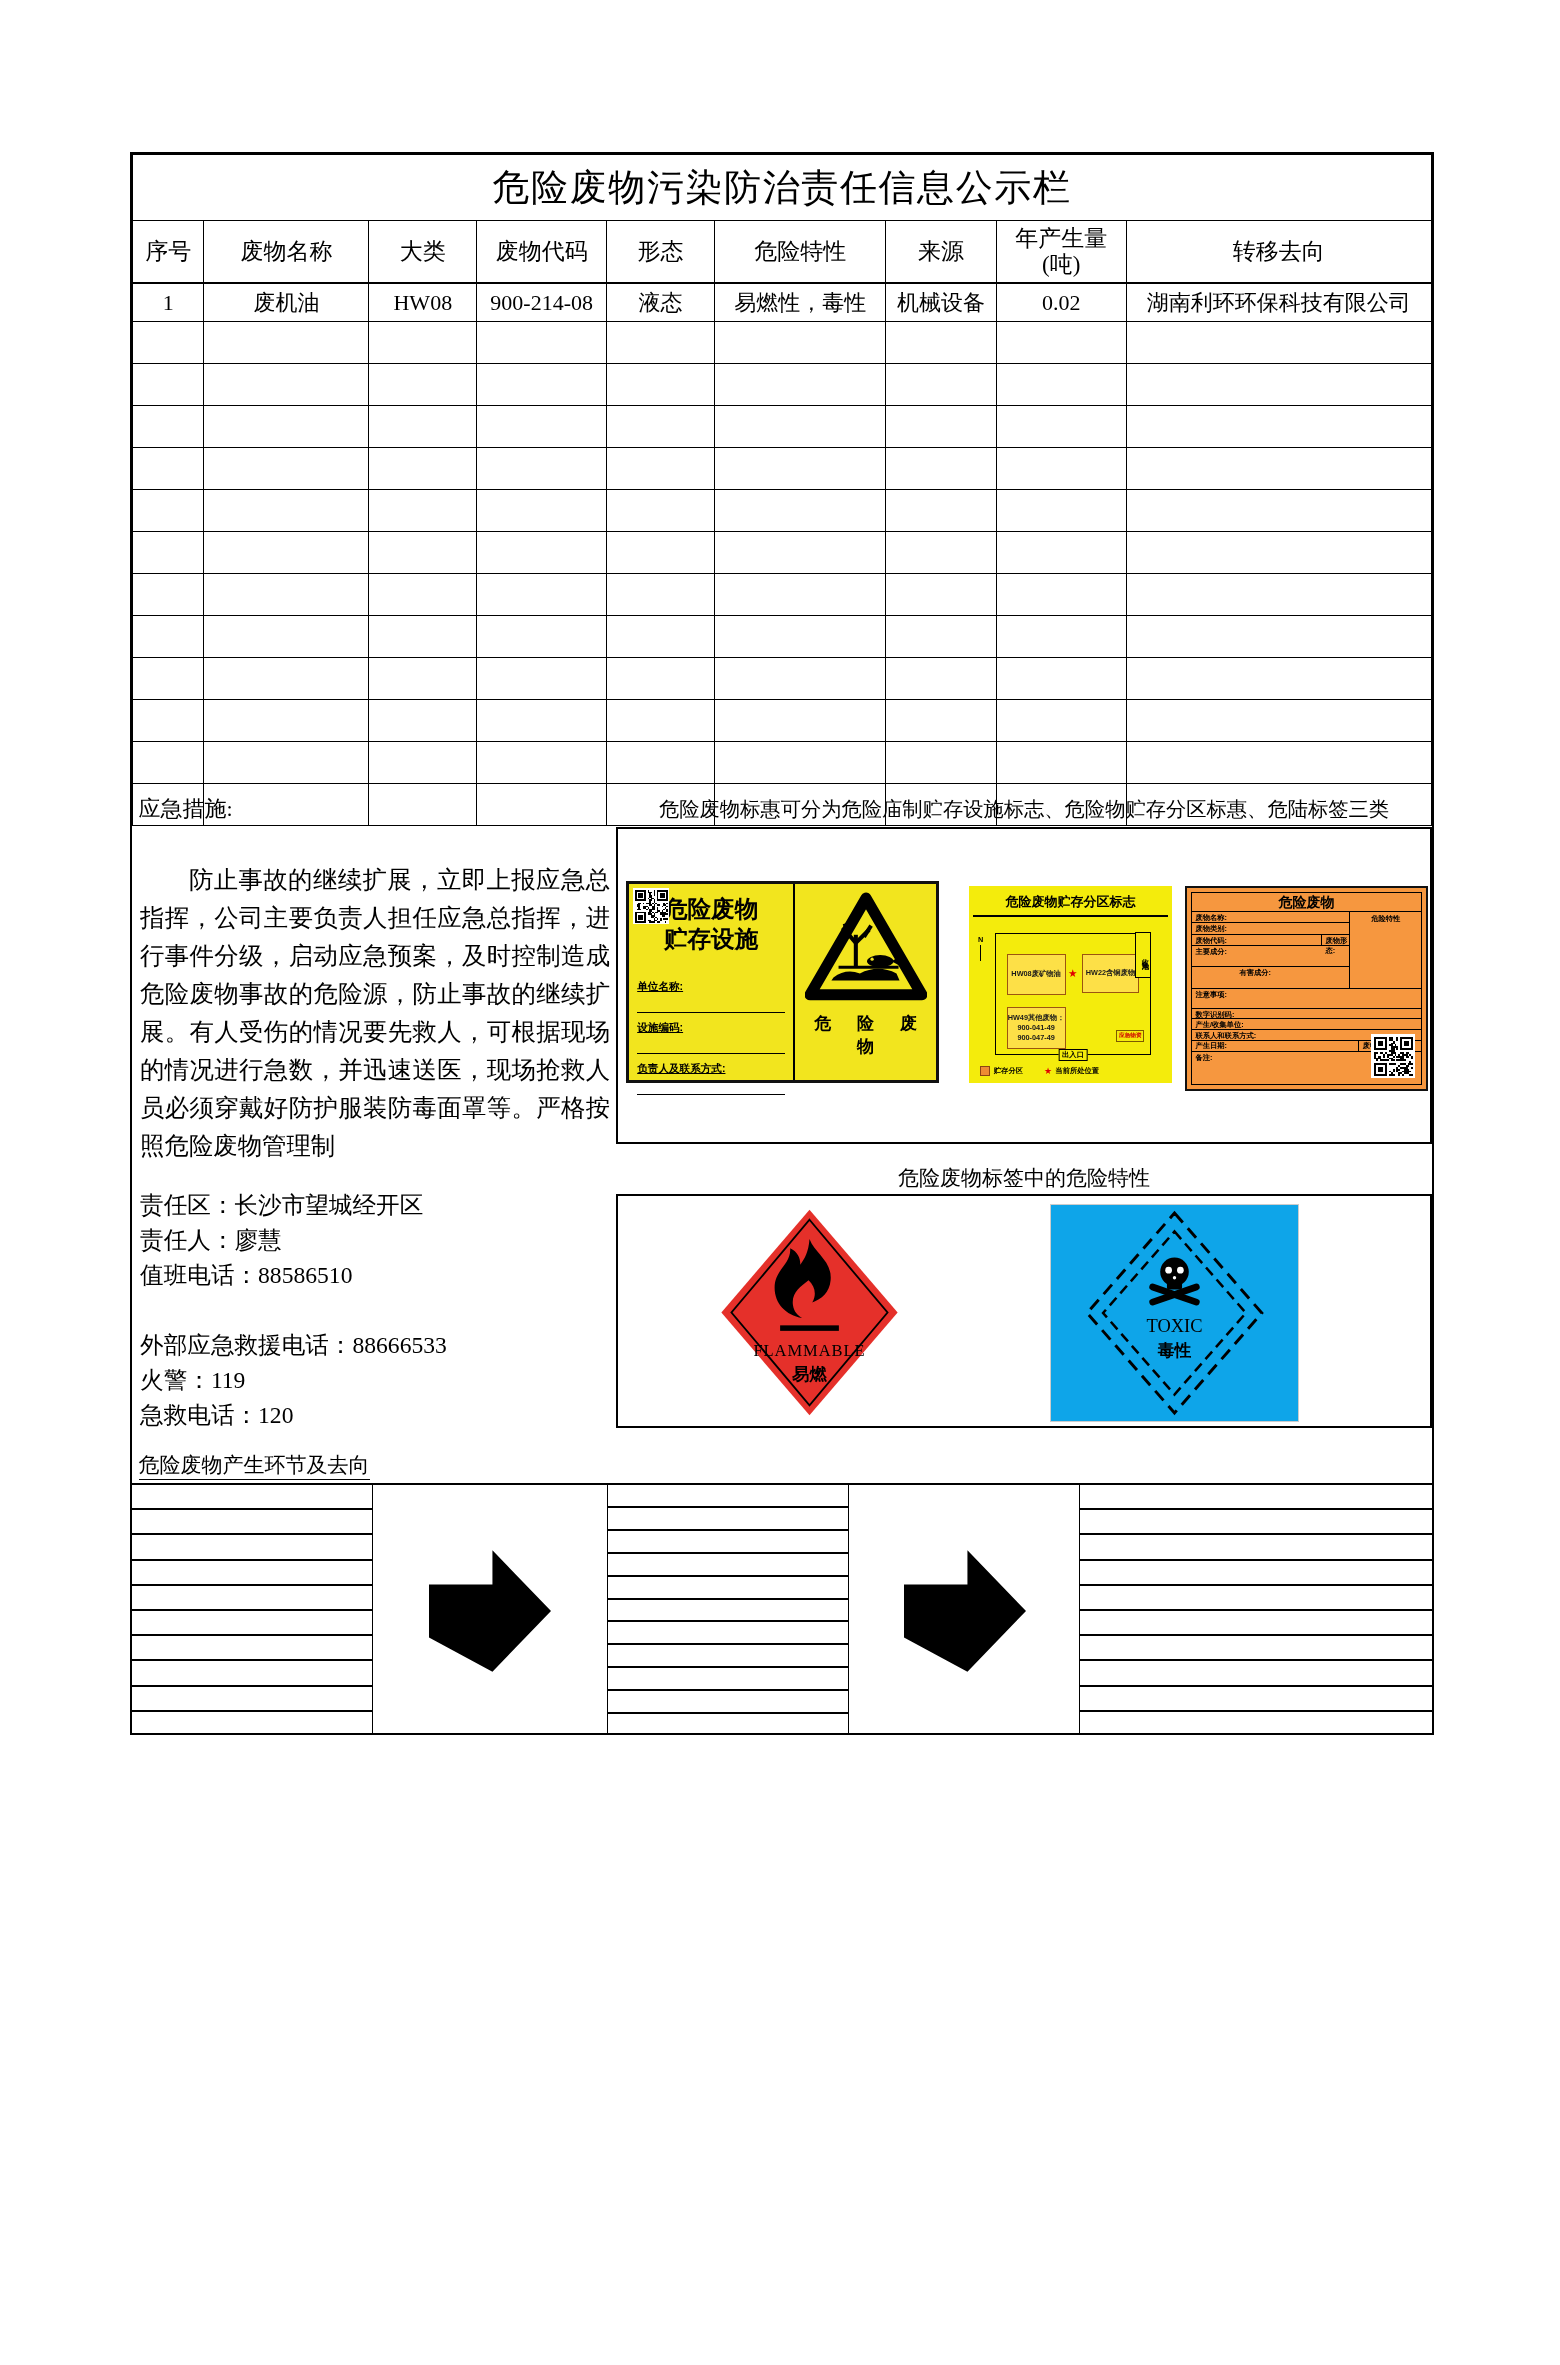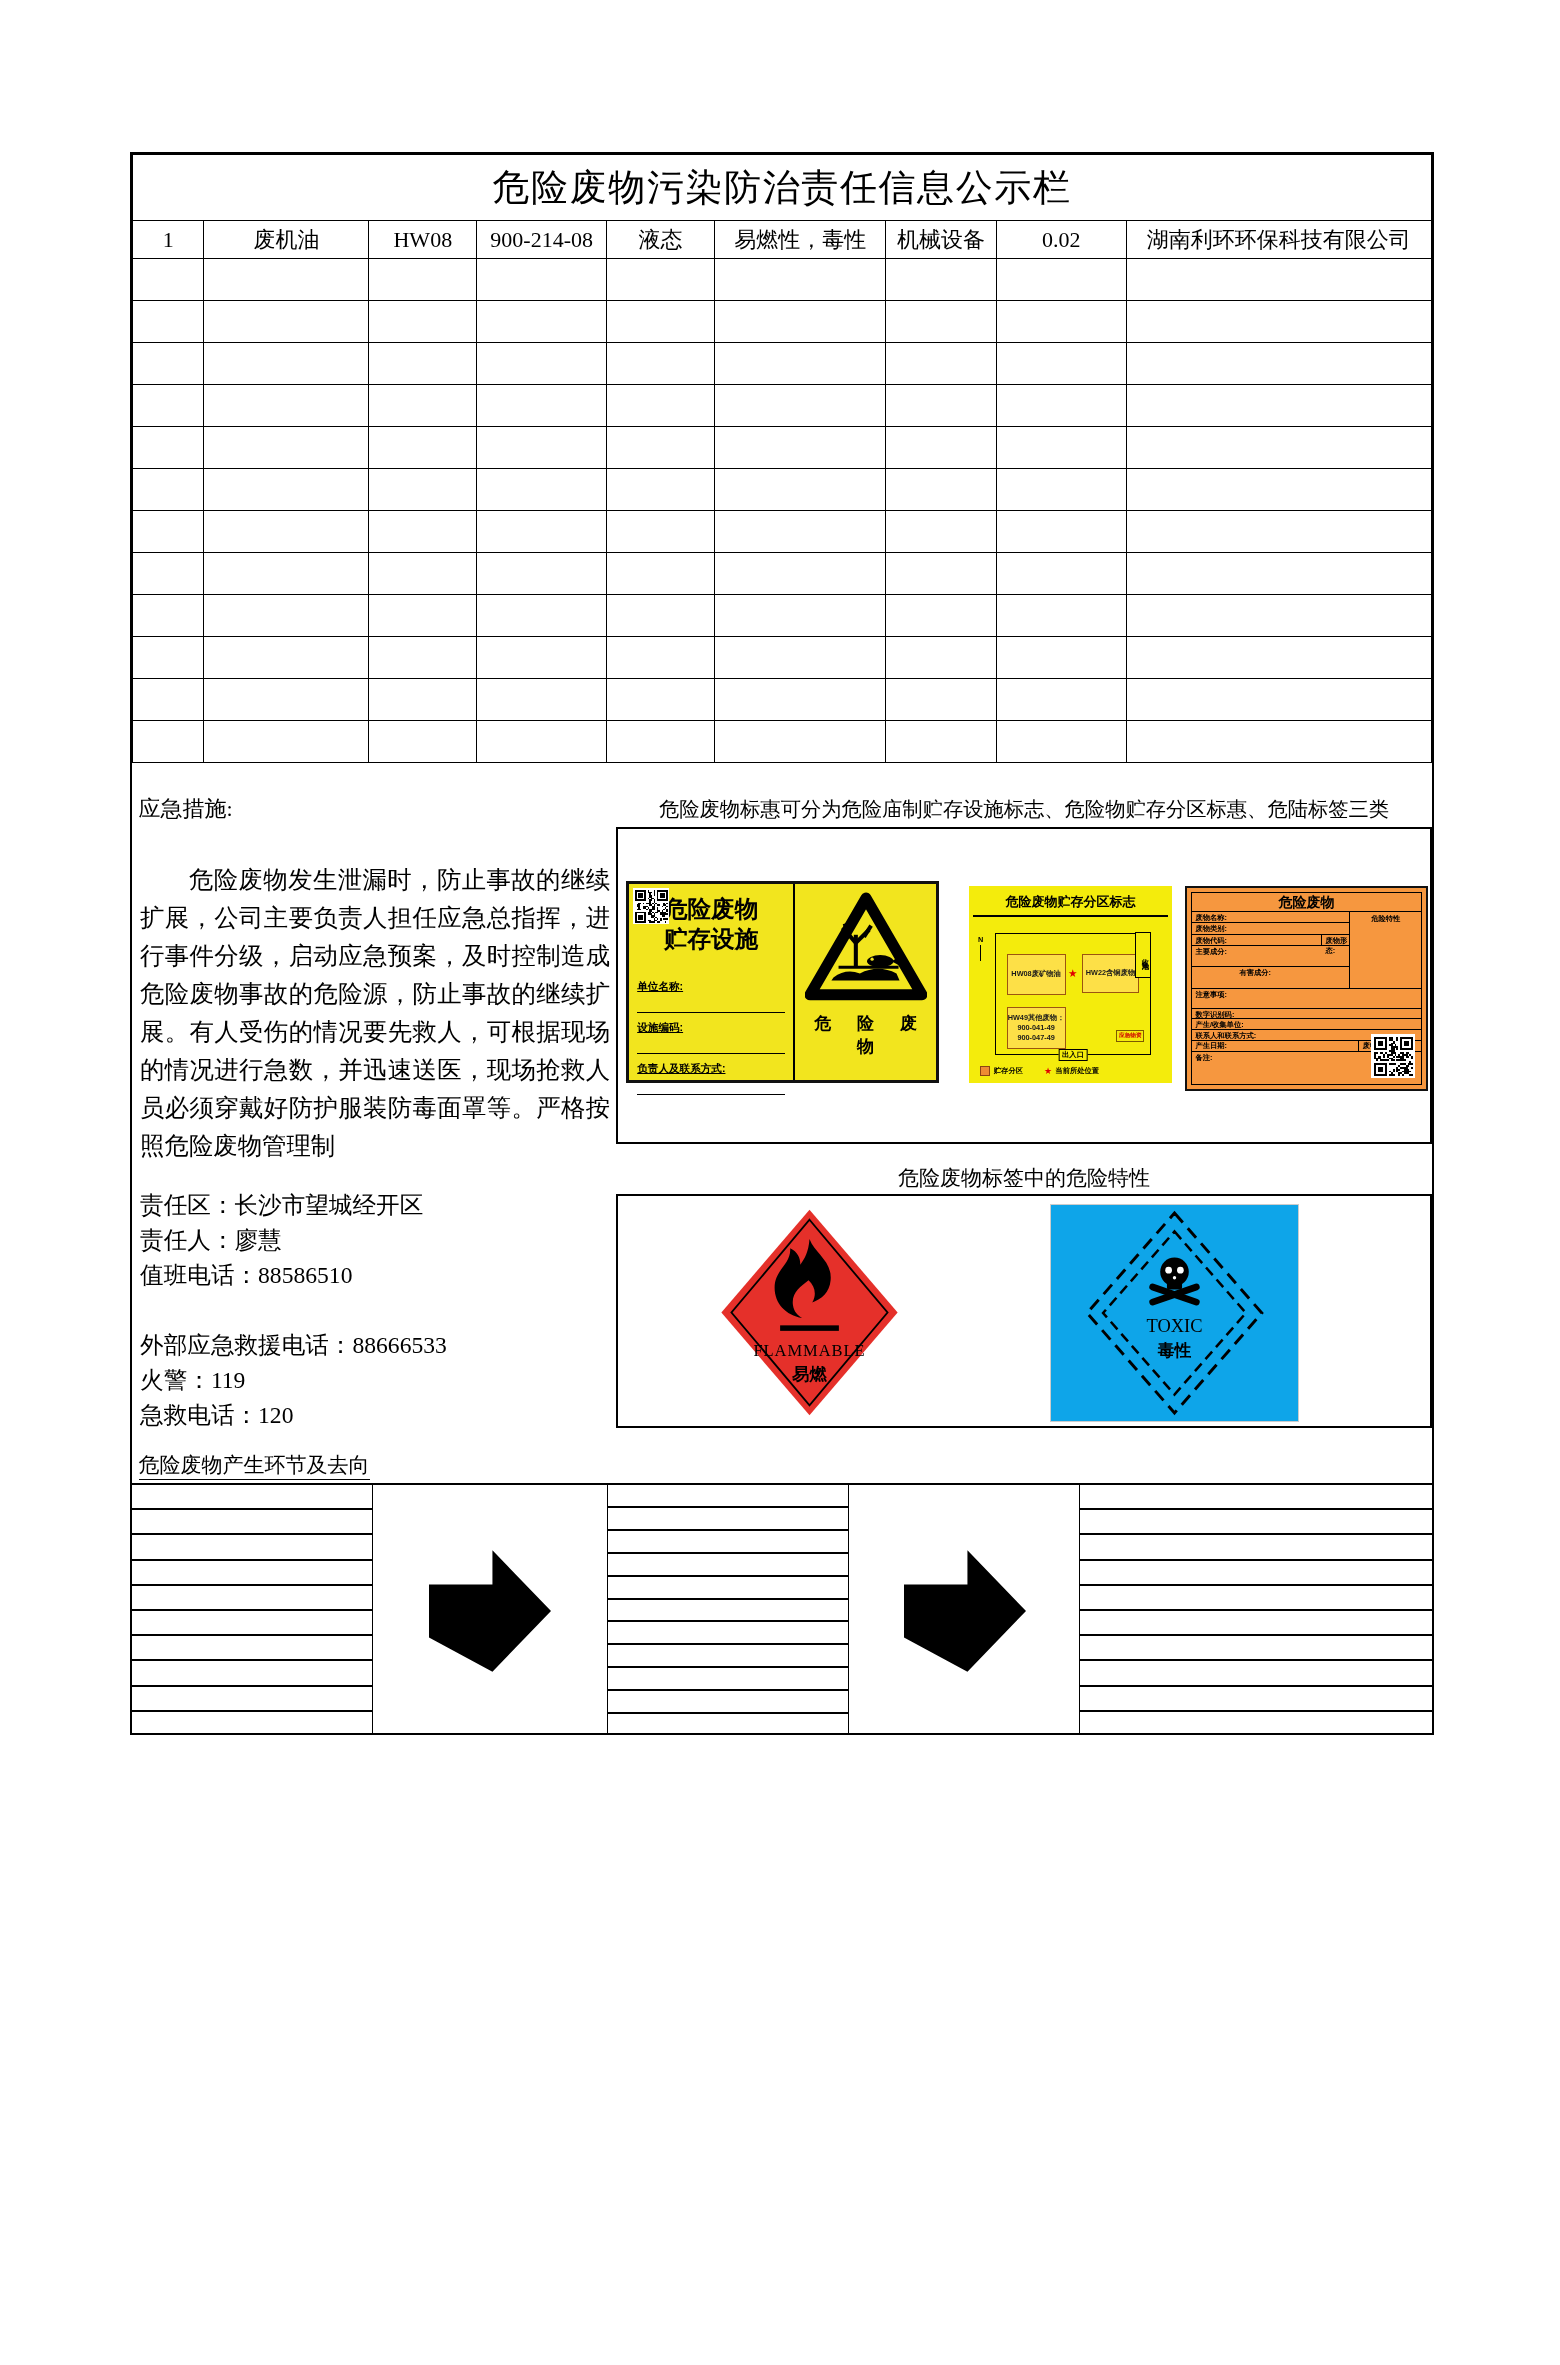--- a/index.html
+++ b/index.html
@@ -121,20 +121,32 @@
           <col style="width:8.3%">
           <col style="width:13.2%">
         <col style="width:8.5%">
           <col style="width:10%">
           <col style="width:23.5%">
       </colgroup>
       <tbody>
         <tr>
           <td class="title-cell" colspan="9">危险废物污染防治责任信息公示栏</td>
         </tr>
+        <tr class="hdr">
+          <td>序号</td>
+          <td>废物名称</td>
+          <td>大类</td>
+          <td>废物代码</td>
+          <td>形态</td>
+          <td>危险特性</td>
+          <td>来源</td>
+          <td class="pre">年产生量
+(吨)</td>
+          <td>转移去向</td>
+        </tr>
         <tr class="data">
           <td>1</td>
           <td>废机油</td>
           <td>HW08</td>
           <td>900-214-08</td>
           <td>液态</td>
           <td>易燃性，毒性</td>
           <td>机械设备</td>
           <td>0.02</td>
           <td>湖南利环环保科技有限公司</td>
@@ -270,21 +282,21 @@
             <td></td>
             <td></td>
             <td></td>
             <td></td>
           </tr>
         </tbody>
     </table>
 
     <div class="abs emg-label">应急措施:</div>
     <div class="abs signs-note">危险废物标惠可分为危险庙制贮存设施标志、危险物贮存分区标惠、危陆标签三类</div>
-    <div class="abs emg-par">危险废物发生泄漏时，防止事故的继续扩展，公司主要负责人担任应急总指挥，进行事件分级，启动应急预案，及时控制造成危险废物事故的危险源，防止事故的继续扩展。有人受伤的情况要先救人，可根据现场的情况进行急数，并迅速送医，现场抢救人员必须穿戴好防护服装防毒面罩等。严格按照危险废物管理制</div>
+    <div class="abs emg-par">防止事故的继续扩展，立即上报应急总指挥，公司主要负责人担任应急总指挥，进行事件分级，启动应急预案，及时控制造成危险废物事故的危险源，防止事故的继续扩展。有人受伤的情况要先救人，可根据现场的情况进行急数，并迅速送医，现场抢救人员必须穿戴好防护服装防毒面罩等。严格按照危险废物管理制</div>
 
     <div class="abs box1">
 
       <div class="abs sign-a">
         <div class="sa-left">
           <div class="sa-qr qr">
               <svg viewBox="0 0 21 21" shape-rendering="crispEdges">
                 <rect width="21" height="21" fill="#fff"></rect>
                 <rect x="8" y="0" width="1" height="1"></rect>
                 <rect x="12" y="0" width="1" height="1"></rect>

